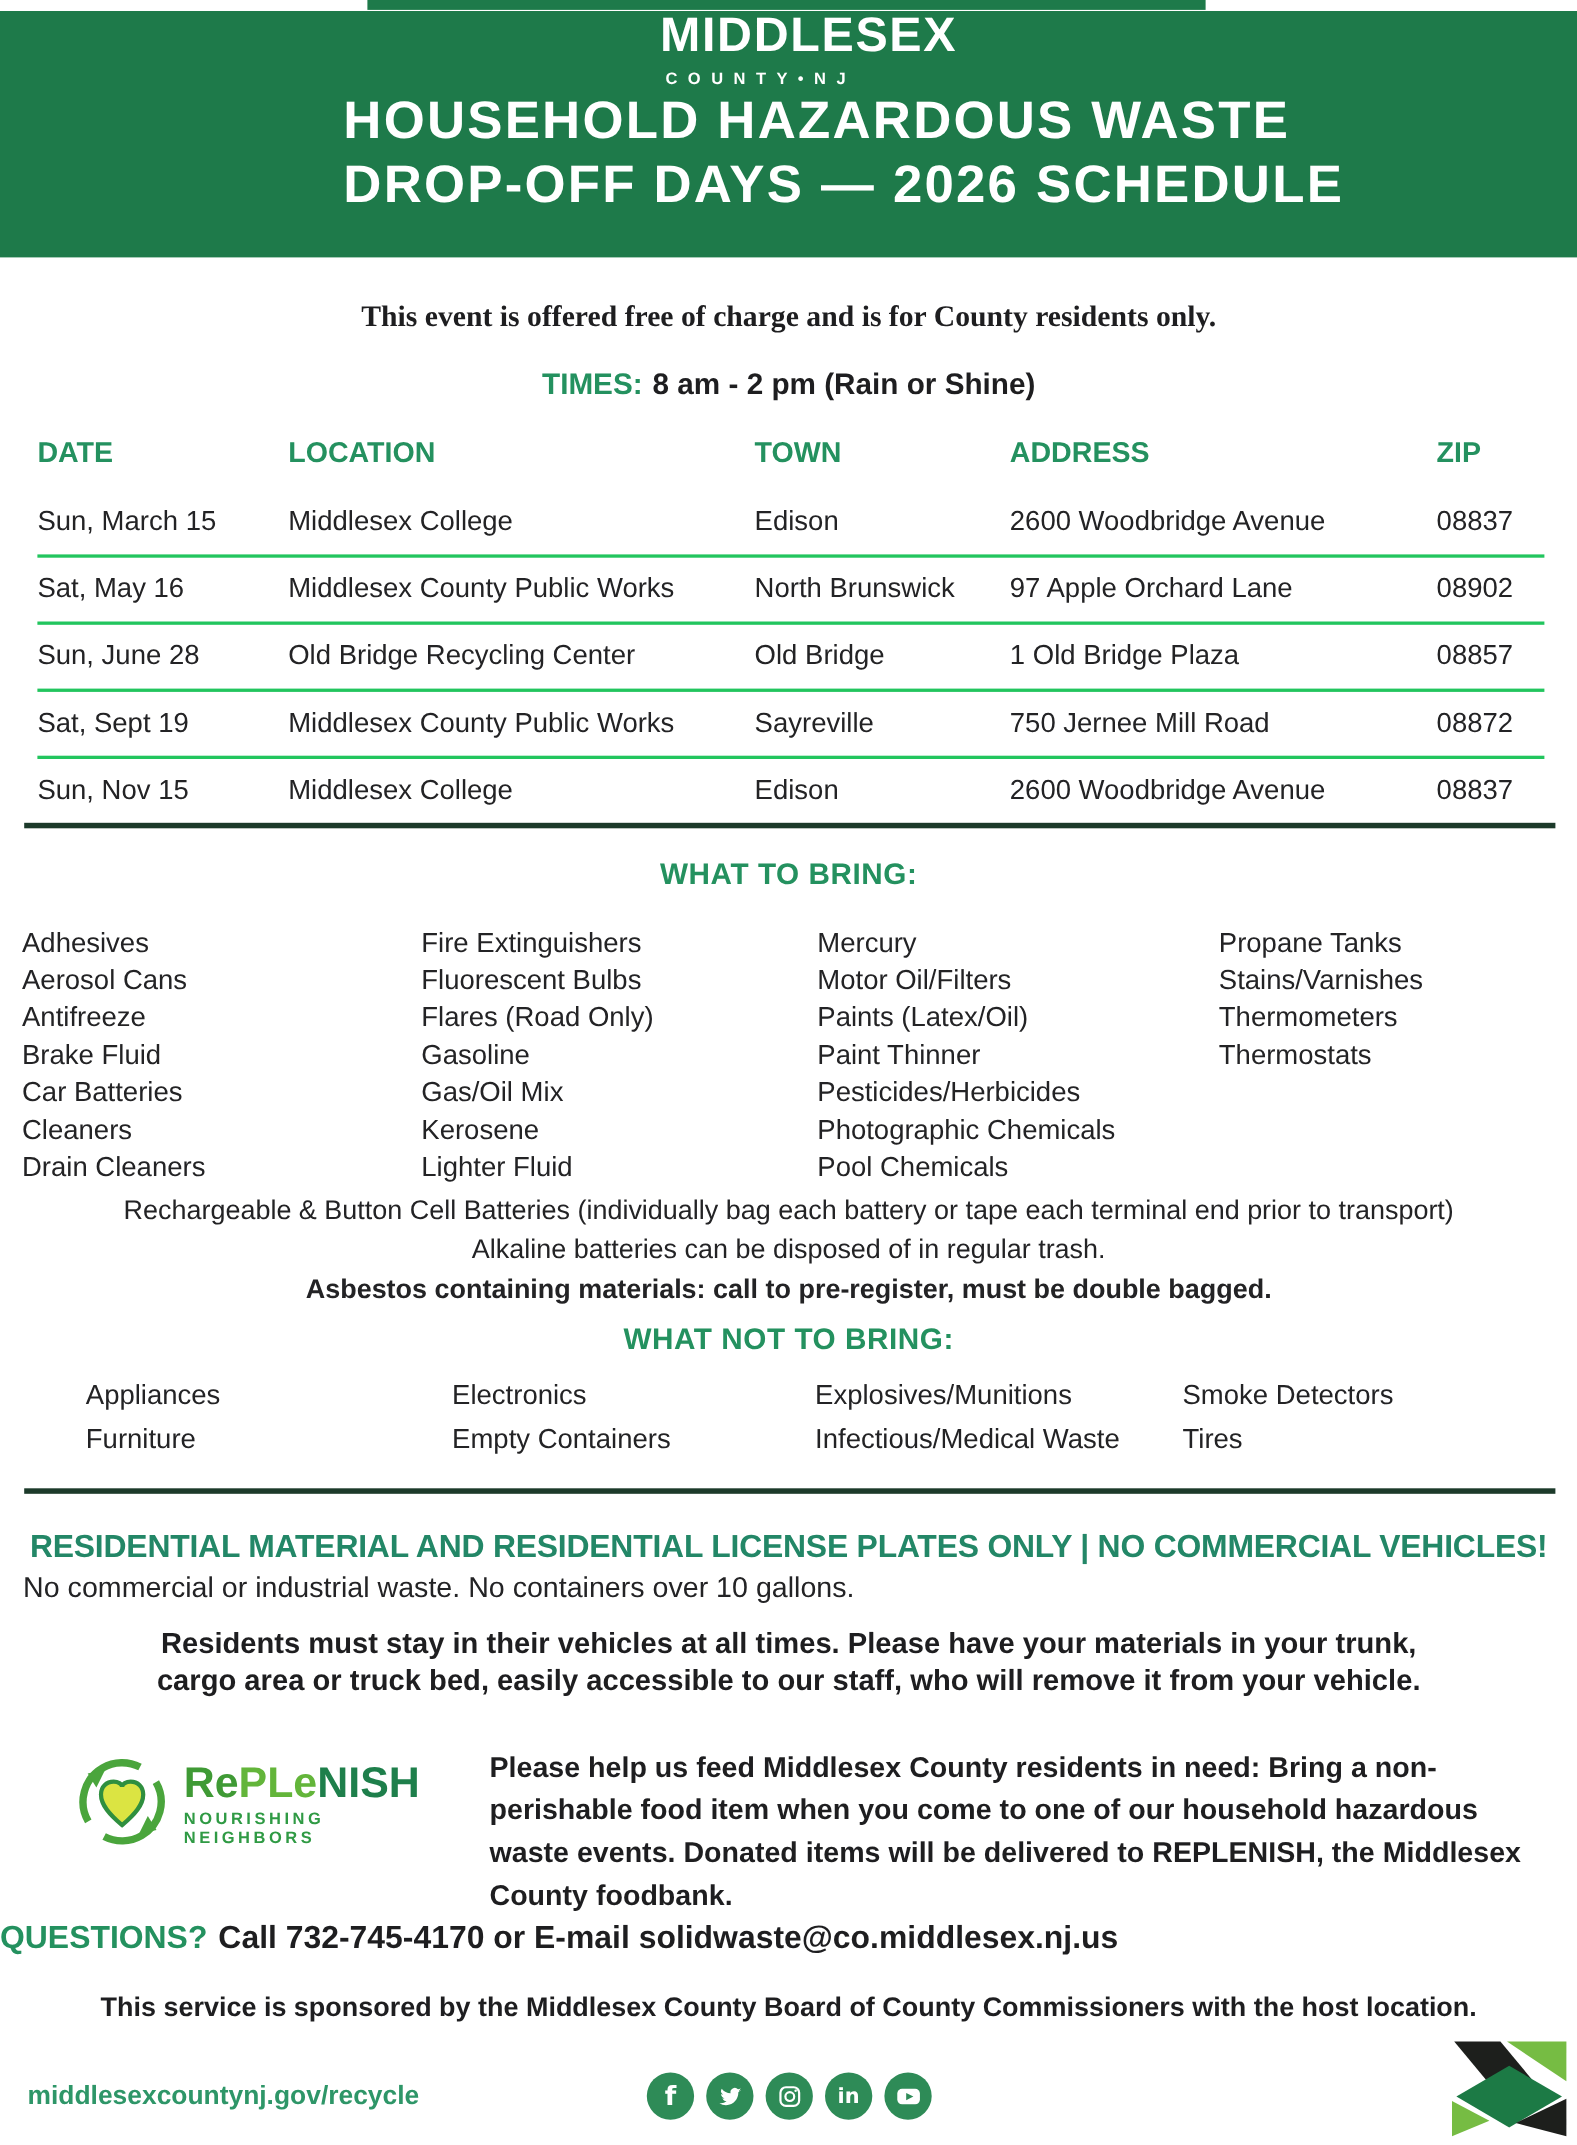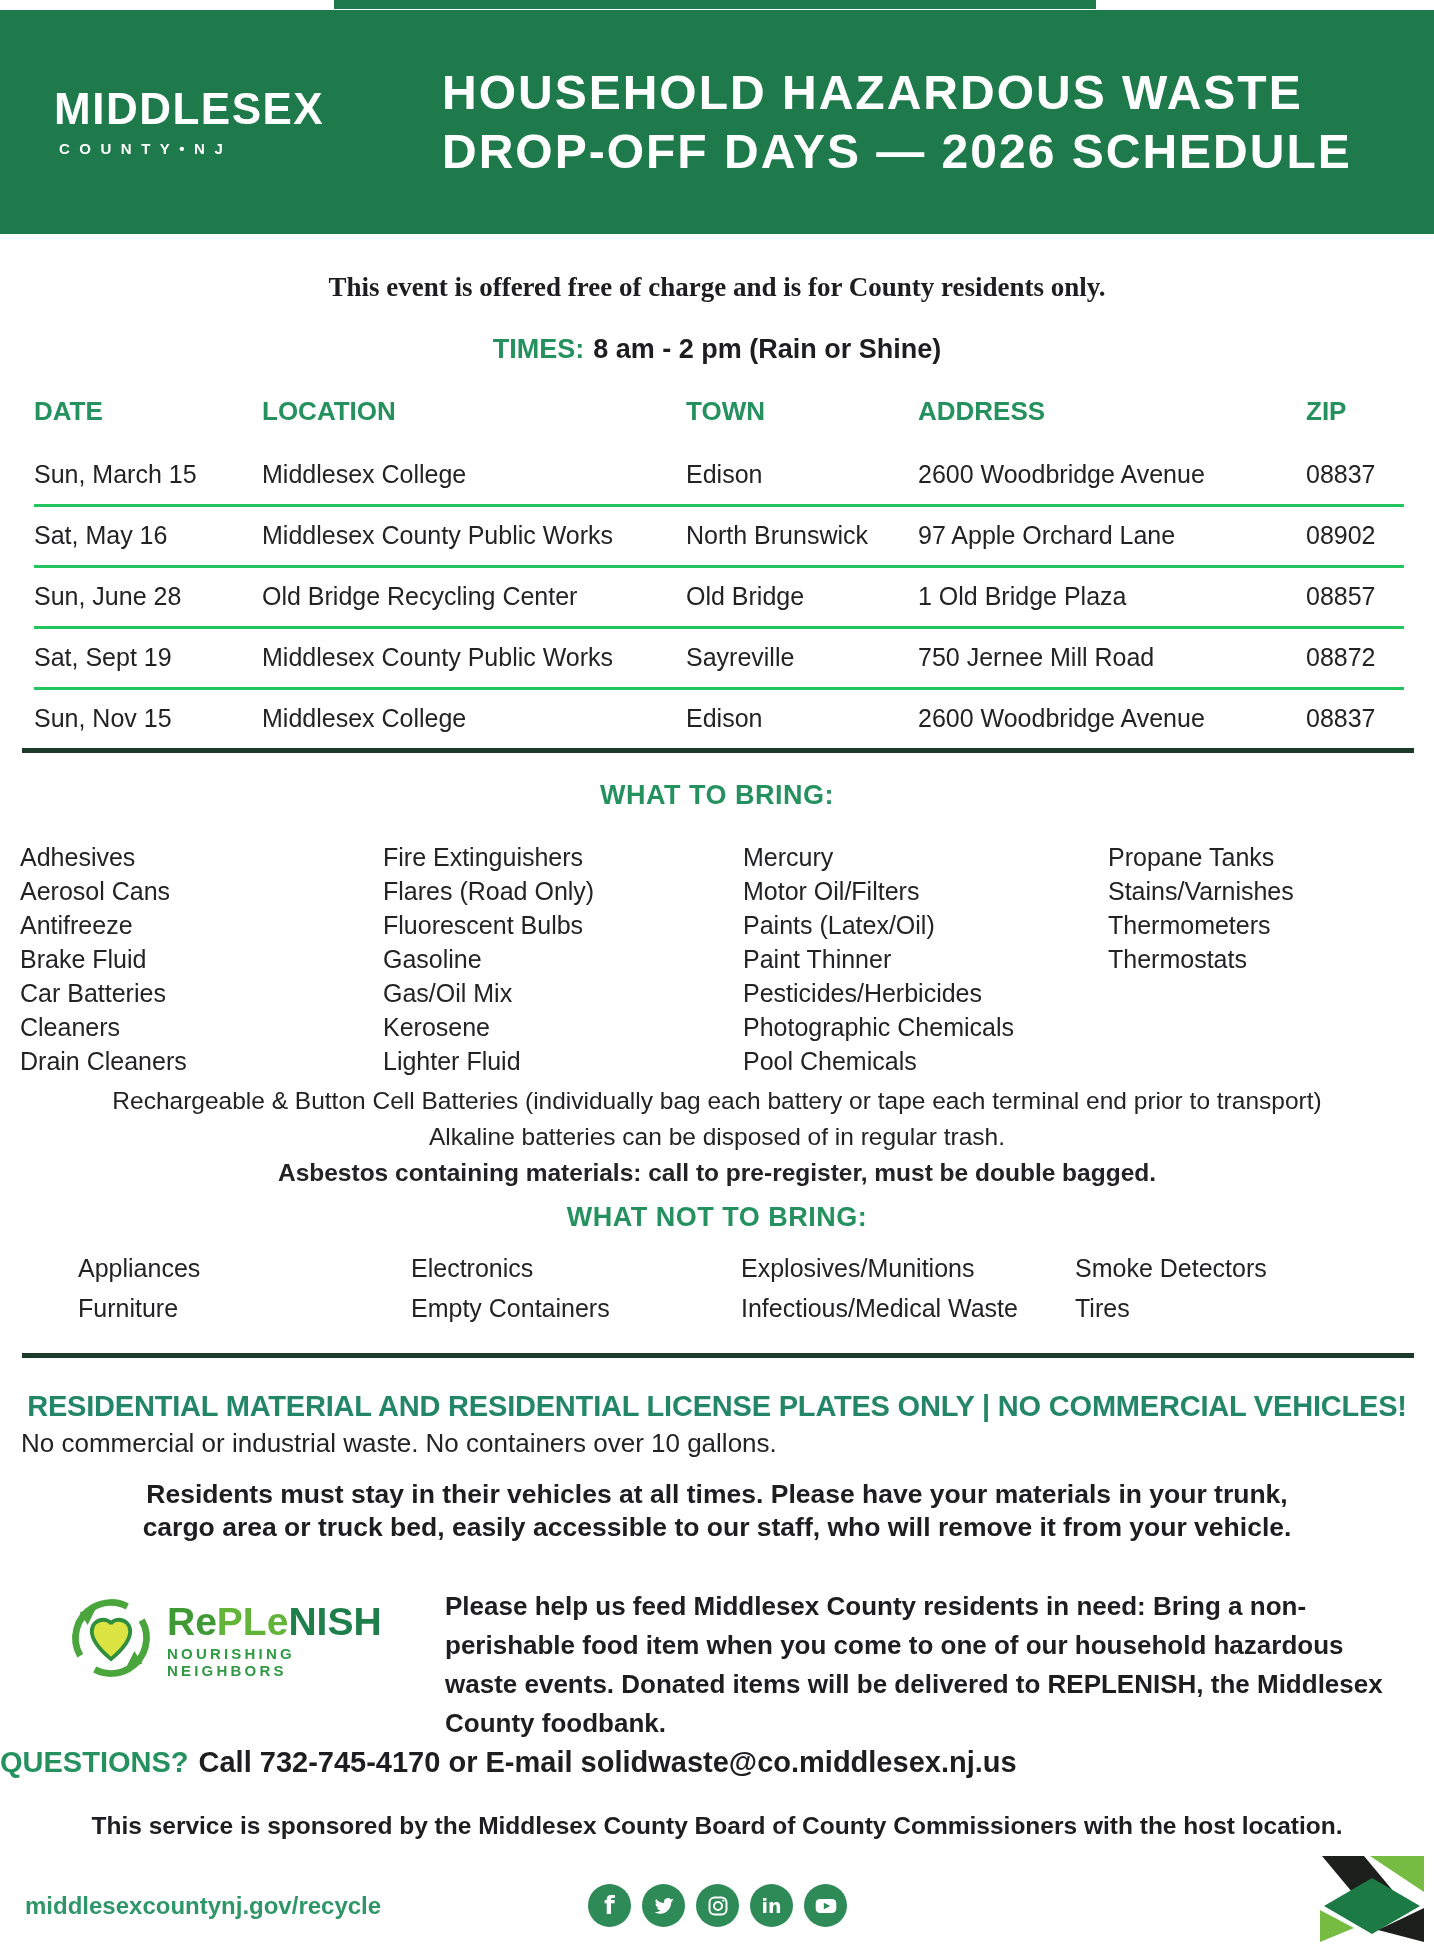--- a/index.html
+++ b/index.html
@@ -3,21 +3,21 @@
 <meta charset="utf-8">
 <style>
   html,body{margin:0;padding:0;background:#e8e8e8;}
   .page{
     width:1434px;height:1950px;position:relative;background:#ffffff;
     font-family:"Liberation Sans", sans-serif;color:#1e1e20;overflow:hidden;
     margin:0 auto;
   }
   .top-strip{position:absolute;top:0;left:334px;width:762px;height:9px;background:#1e7a4a;}
   
-  .banner{position:absolute;top:10px;left:0;width:1434px;height:224px;background:#1e7a4a;display:flex;align-items:center;}
+  .banner{position:absolute;top:10px;left:0;width:1434px;height:224px;background:#1e7a4a;display:flex;align-items:center;flex-direction:column;}
   .logo{padding-left:54px;width:288px;color:#fff;flex:0 0 auto;}
   .logo-name{font-size:44px;font-weight:800;letter-spacing:1.5px;line-height:44px;}
   .logo-sub{font-size:15px;font-weight:700;letter-spacing:9.5px;margin-top:9px;padding-left:5px;}
   .titles{margin-left:100px;color:#fff;font-size:48px;font-weight:800;line-height:59px;letter-spacing:2px;}
   
   .free-line{position:absolute;top:272px;left:0;width:100%;text-align:center;font-weight:700;font-size:27px;font-family:Liberation Serif, serif;}
   .times-line{position:absolute;top:334px;left:0;width:100%;text-align:center;font-weight:700;font-size:27px;}
   .times-label{color:#24915f;margin-right:9px;}
   
   .table{position:absolute;top:396px;left:34px;width:1370px;}
@@ -142,22 +142,22 @@
         <div>Adhesives</div>
         <div>Aerosol Cans</div>
         <div>Antifreeze</div>
         <div>Brake Fluid</div>
         <div>Car Batteries</div>
         <div>Cleaners</div>
         <div>Drain Cleaners</div>
       </div>
     <div class="bcol2">
         <div>Fire Extinguishers</div>
+        <div>Fluorescent Bulbs</div>
         <div>Flares (Road Only)</div>
-        <div>Fluorescent Bulbs</div>
         <div>Gasoline</div>
         <div>Gas/Oil Mix</div>
         <div>Kerosene</div>
         <div>Lighter Fluid</div>
       </div>
     <div class="bcol3">
         <div>Mercury</div>
         <div>Motor Oil/Filters</div>
         <div>Paints (Latex/Oil)</div>
         <div>Paint Thinner</div>

